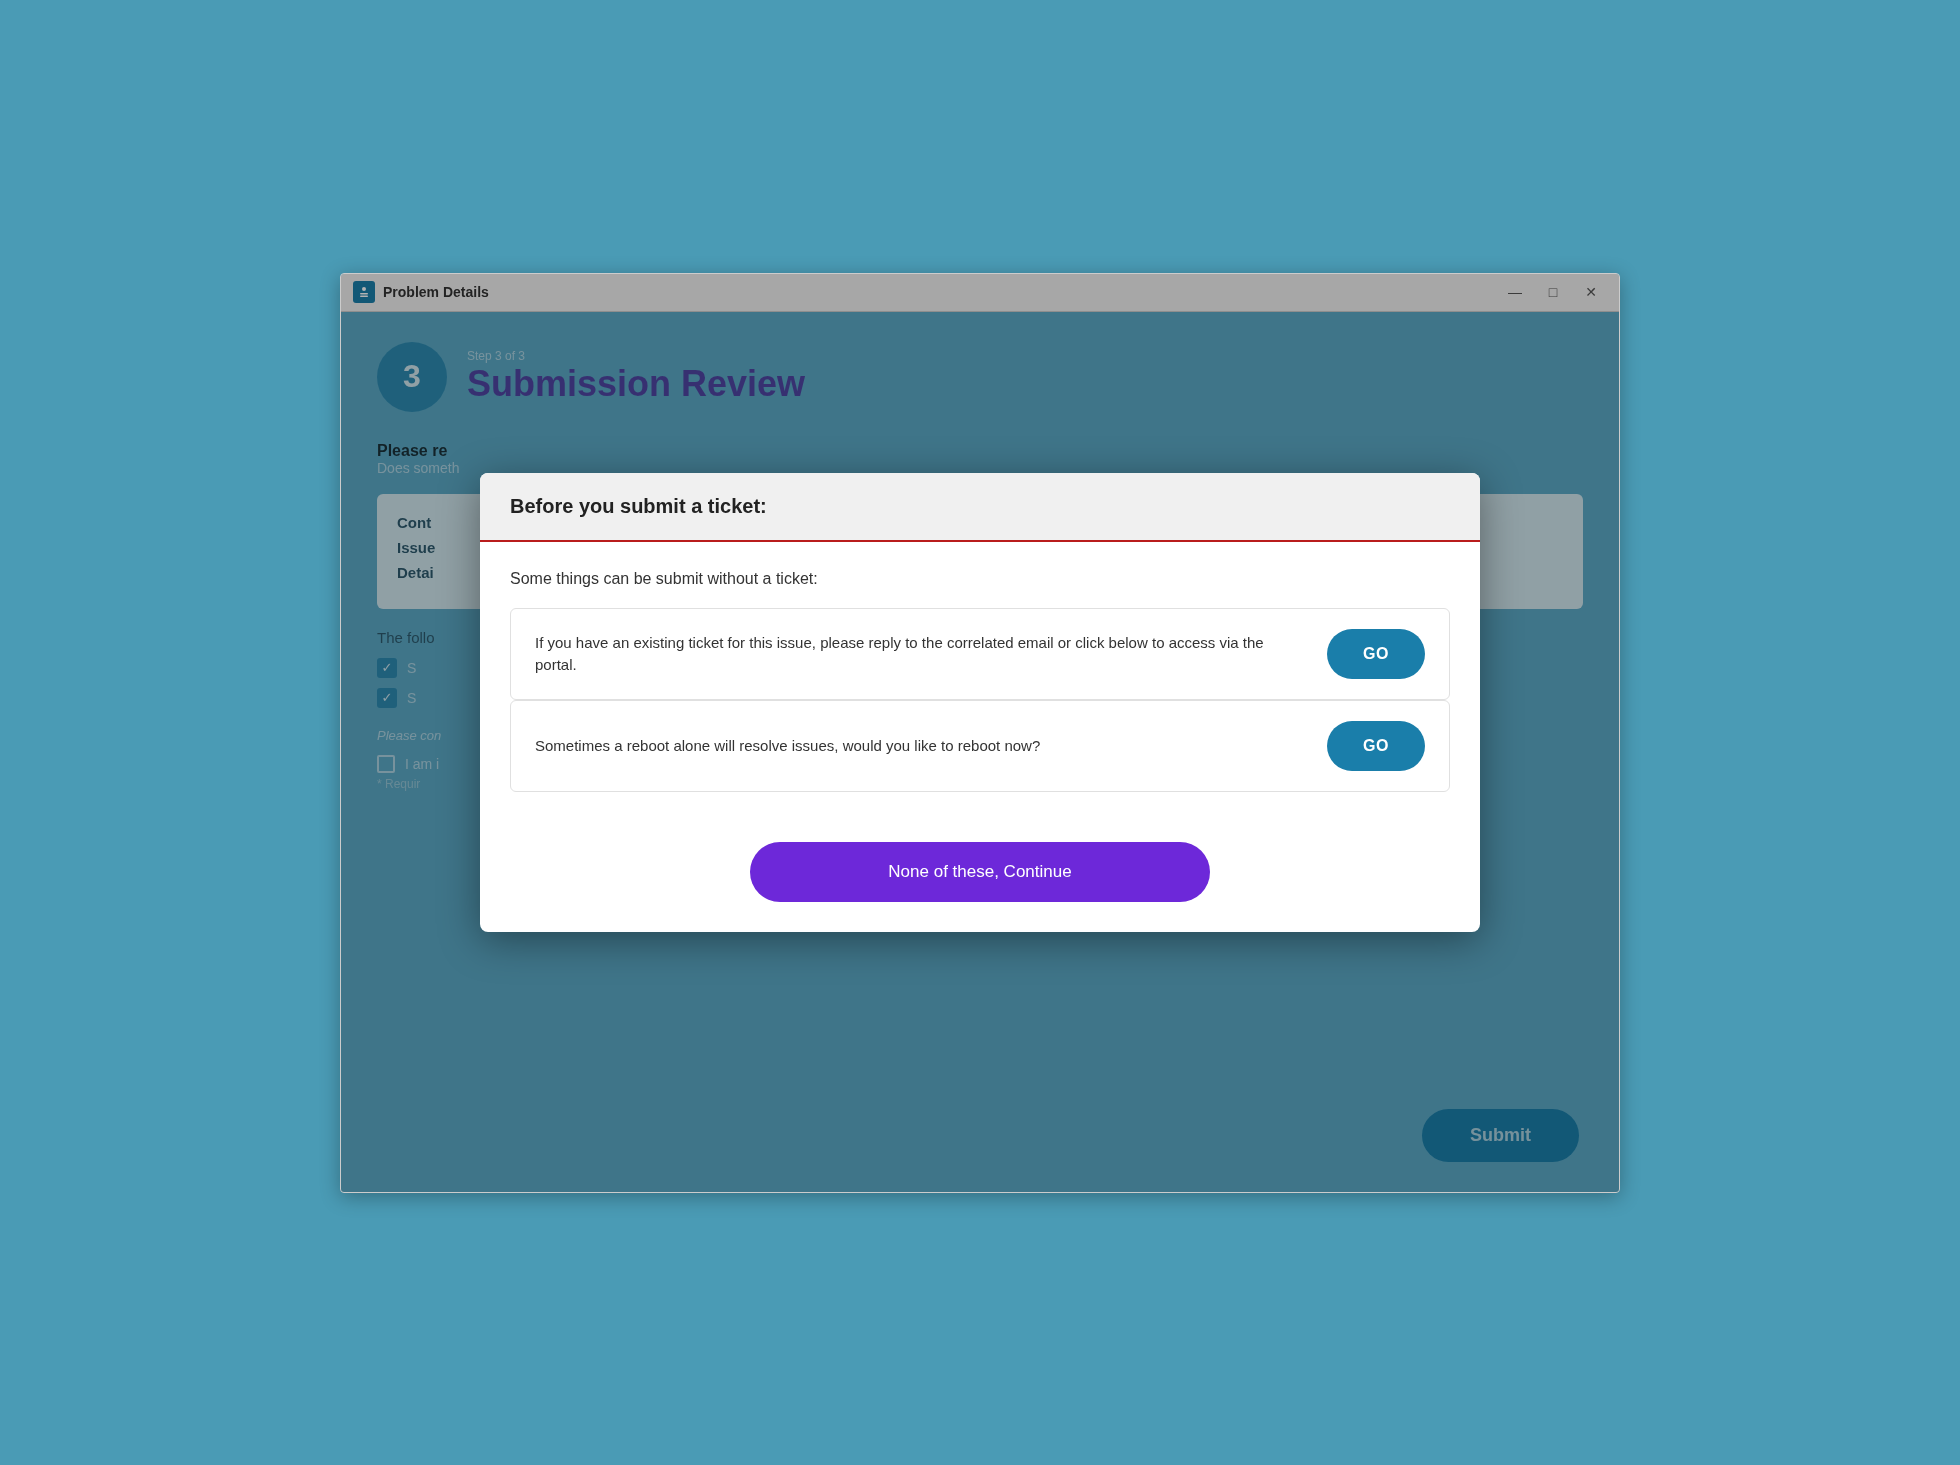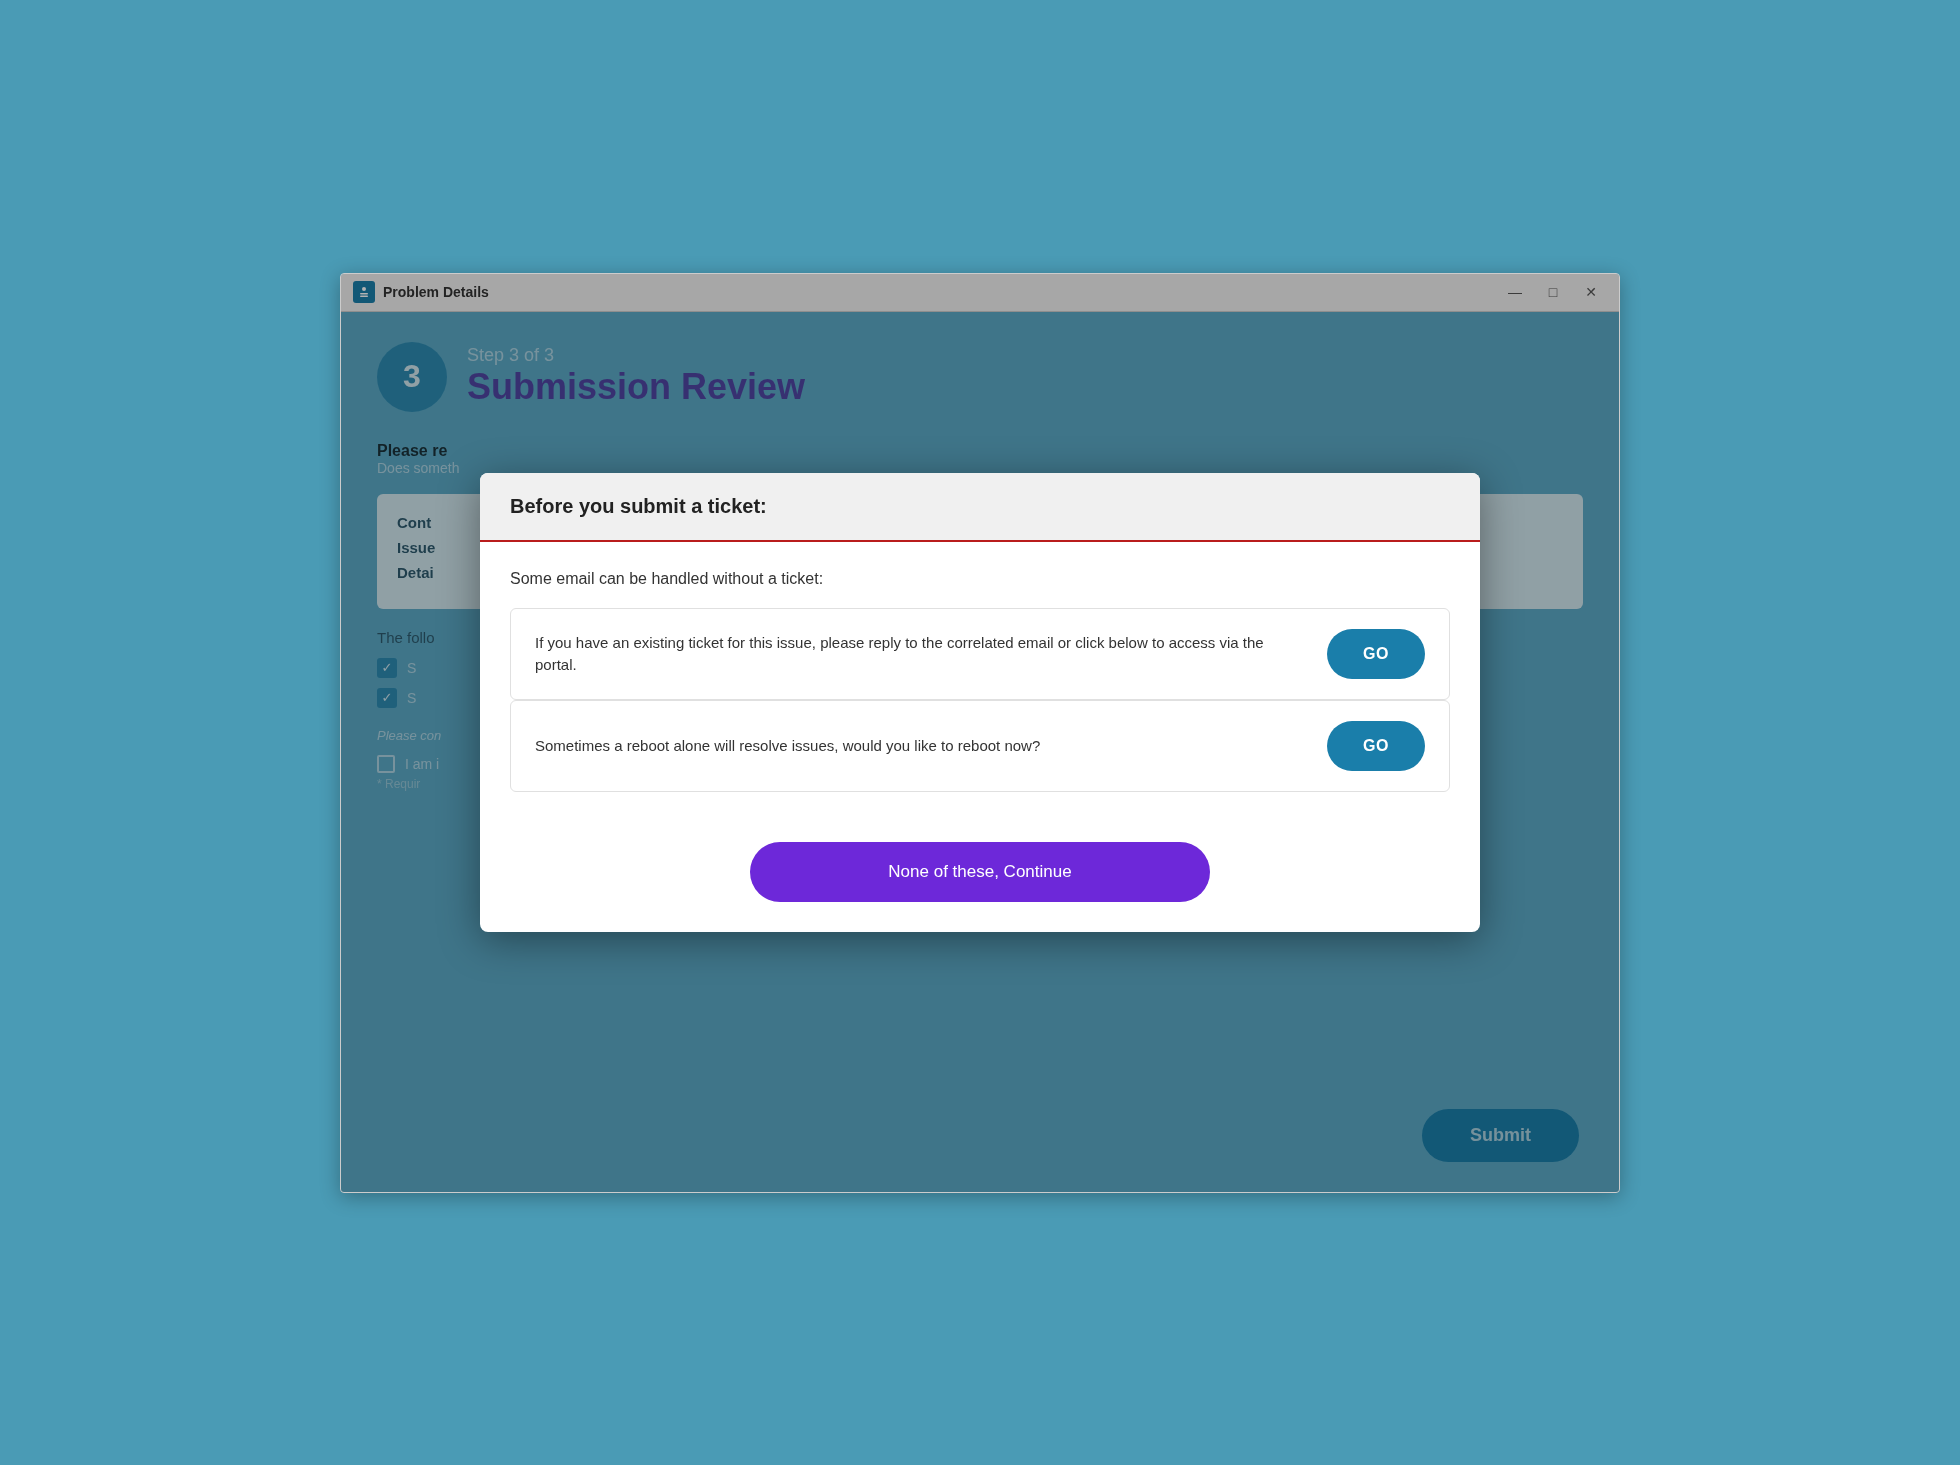--- a/index.html
+++ b/index.html
@@ -107,21 +107,21 @@
       color: white;
       flex-shrink: 0;
     }
 
     .step-text-block {
       display: flex;
       flex-direction: column;
     }
 
     .step-label {
-      font-size: 18px;
+      font-size: 12px;
       color: #cde4ee;
     }
 
     .step-title {
       font-size: 36px;
       font-weight: bold;
       color: #4c1d95;
     }
 
     .review-section-label {
@@ -390,21 +390,21 @@
   <button class="submit-btn-bg">Submit</button>
 
   <div class="modal-overlay">
     <div class="modal">
 
       <div class="modal-header">
         <span class="modal-header-title">Before you submit a ticket:</span>
       </div>
 
       <div class="modal-body">
-        <div class="modal-intro">Some email can be handled without a ticket:</div>
+        <div class="modal-intro">Some things can be submit without a ticket:</div>
 
         <div class="modal-item-card">
           <span class="modal-item-text">If you have an existing ticket for this issue, please reply to the correlated email or click below to access via the portal.</span>
           <button class="go-btn">GO</button>
         </div>
 
         <div class="modal-item-card">
           <span class="modal-item-text">Sometimes a reboot alone will resolve issues, would you like to reboot now?</span>
           <button class="go-btn">GO</button>
         </div>

